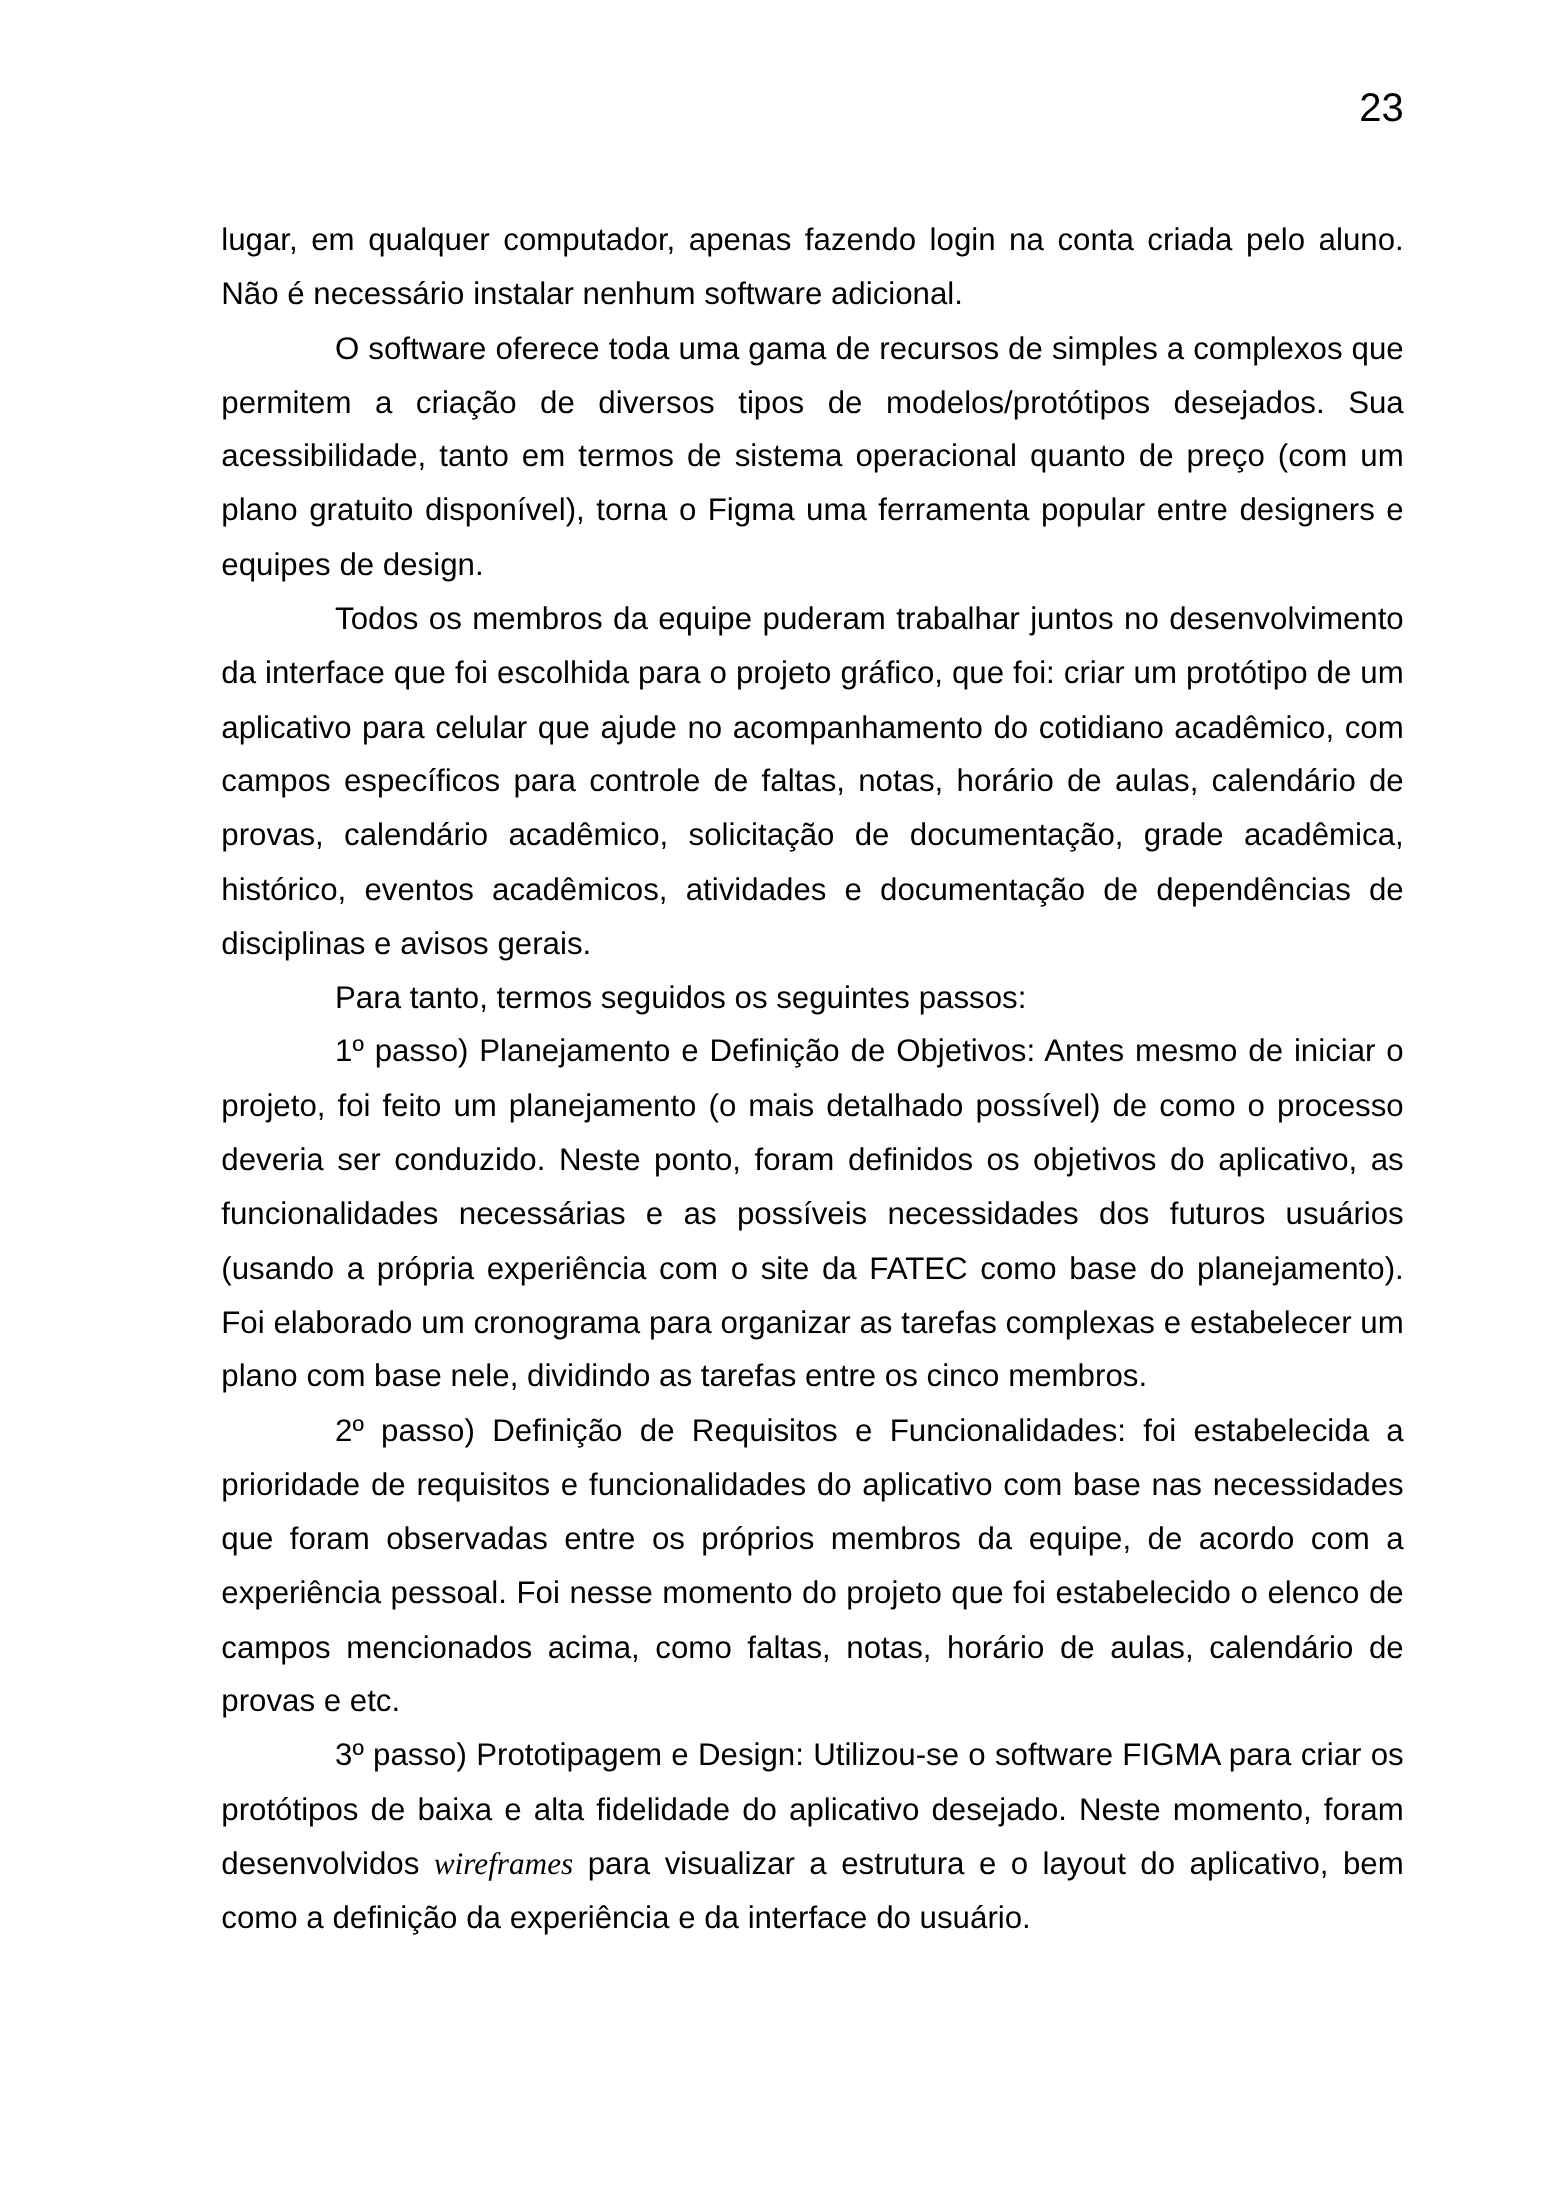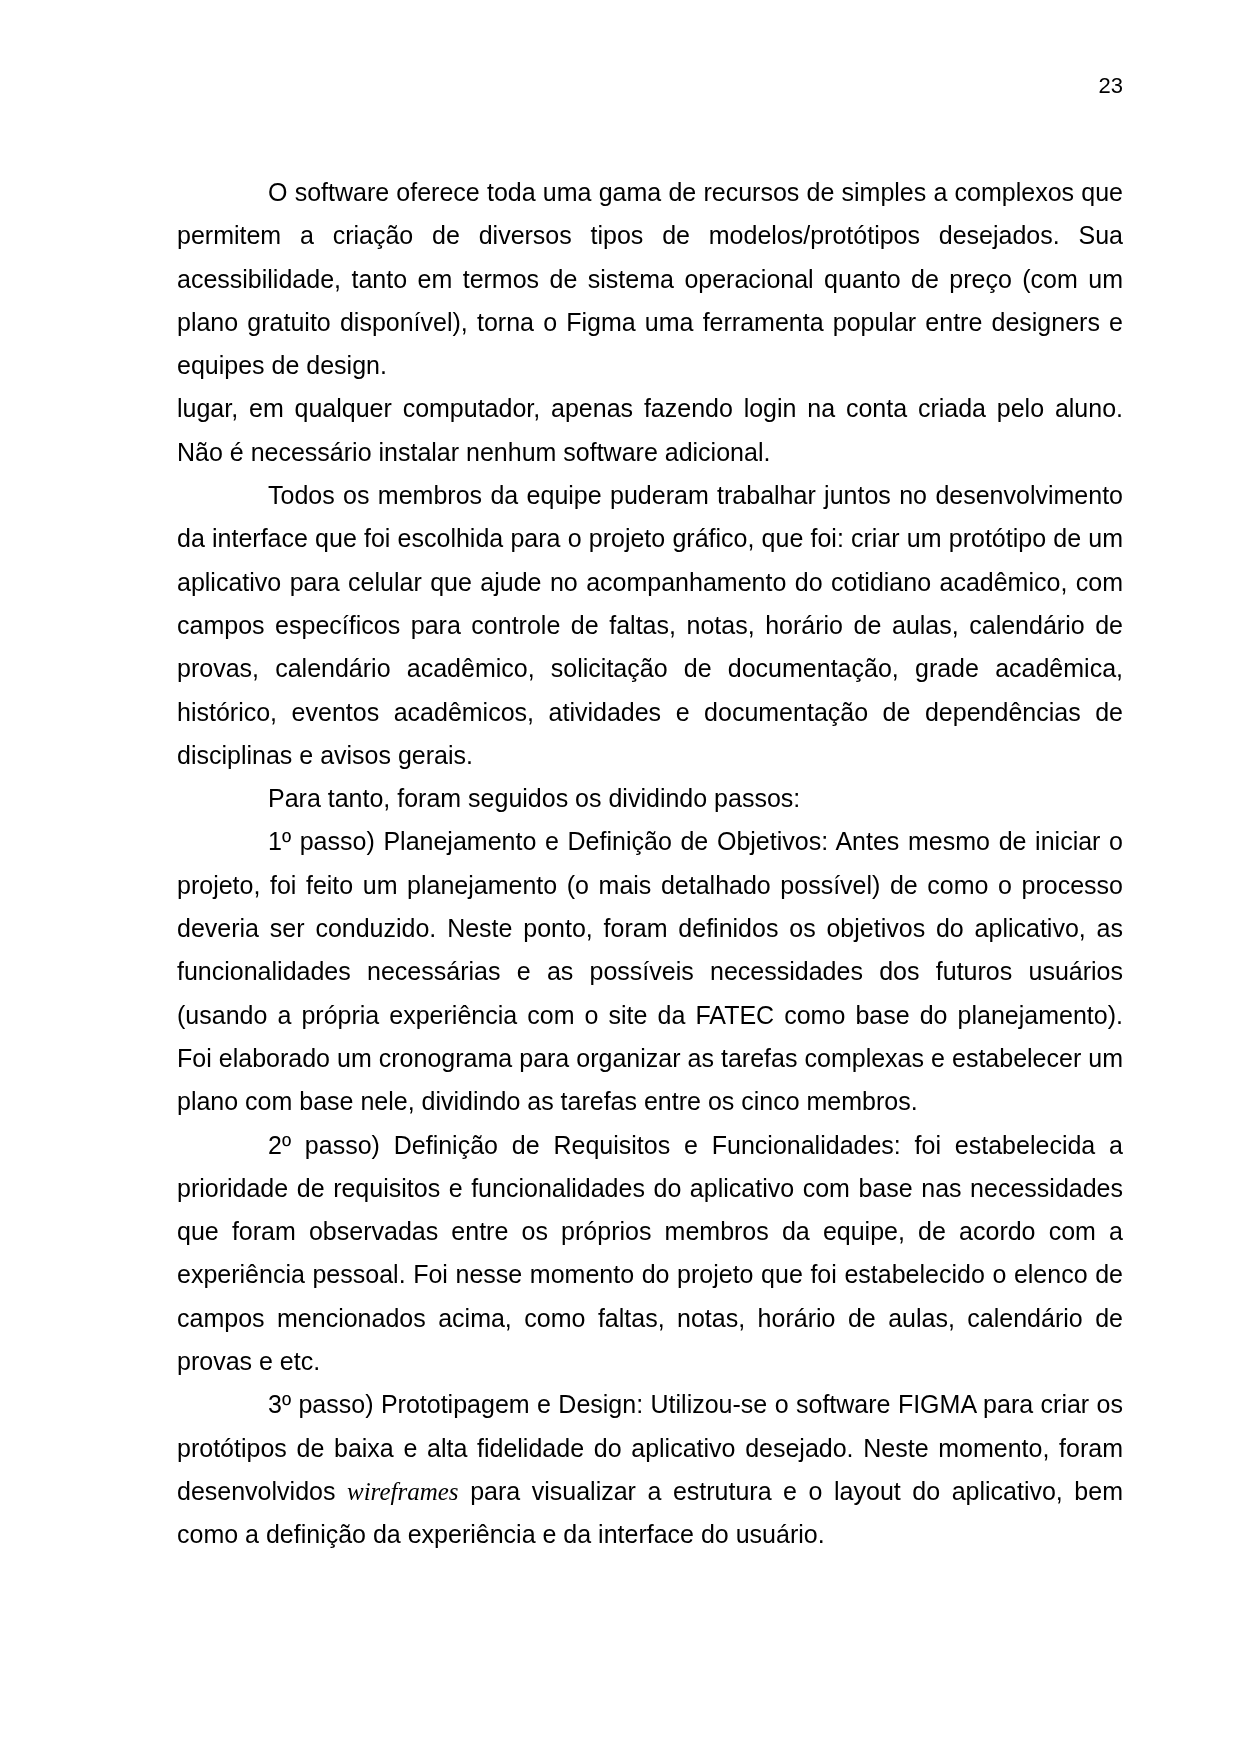--- a/index.html
+++ b/index.html
@@ -14,21 +14,21 @@
     height: 1755px;
     background: #ffffff;
     color: #000000;
     font-family: "Liberation Sans", "DejaVu Sans", sans-serif;
     overflow: hidden;
   }
   .page-number {
     position: absolute;
     top: 72px;
     right: 118px;
-    font-size: 22px;
+    font-size: 32px;
     line-height: 28px;
     text-align: right;
   }
   .body-text {
     position: absolute;
     top: 171px;
     left: 177px;
     width: 946px;
     font-size: 25px;
     line-height: 43.3px;
@@ -50,21 +50,21 @@
     font-family: Liberation Serif, serif;
   }
 </style>
 </head>
 <body>
 
 <main class="page">
   <div class="page-number">23</div>
 
   <div class="body-text" id="body-text">
+      <p class="paragraph"><span>lugar, em qualquer computador, apenas fazendo login na conta criada pelo aluno. Não é necessário instalar nenhum software adicional.</span></p>
       <p class="paragraph indent"><span>O software oferece toda uma gama de recursos de simples a complexos que permitem a criação de diversos tipos de modelos/protótipos desejados. Sua acessibilidade, tanto em termos de sistema operacional quanto de preço (com um plano gratuito disponível), torna o Figma uma ferramenta popular entre designers e equipes de design.</span></p>
-      <p class="paragraph"><span>lugar, em qualquer computador, apenas fazendo login na conta criada pelo aluno. Não é necessário instalar nenhum software adicional.</span></p>
       <p class="paragraph indent"><span>Todos os membros da equipe puderam trabalhar juntos no desenvolvimento da interface que foi escolhida para o projeto gráfico, que foi: criar um protótipo de um aplicativo para celular que ajude no acompanhamento do cotidiano acadêmico, com campos específicos para controle de faltas, notas, horário de aulas, calendário de provas, calendário acadêmico, solicitação de documentação, grade acadêmica, histórico, eventos acadêmicos, atividades e documentação de dependências de disciplinas e avisos gerais.</span></p>
-      <p class="paragraph indent"><span>Para tanto, foram seguidos os dividindo passos:</span></p>
+      <p class="paragraph indent"><span>Para tanto, termos seguidos os seguintes passos:</span></p>
       <p class="paragraph indent"><span>1º passo) Planejamento e Definição de Objetivos: Antes mesmo de iniciar o projeto, foi feito um planejamento (o mais detalhado possível) de como o processo deveria ser conduzido. Neste ponto, foram definidos os objetivos do aplicativo, as funcionalidades necessárias e as possíveis necessidades dos futuros usuários (usando a própria experiência com o site da FATEC como base do planejamento). Foi elaborado um cronograma para organizar as tarefas complexas e estabelecer um plano com base nele, dividindo as tarefas entre os cinco membros.</span></p>
       <p class="paragraph indent"><span>2º passo) Definição de Requisitos e Funcionalidades: foi estabelecida a prioridade de requisitos e funcionalidades do aplicativo com base nas necessidades que foram observadas entre os próprios membros da equipe, de acordo com a experiência pessoal. Foi nesse momento do projeto que foi estabelecido o elenco de campos mencionados acima, como faltas, notas, horário de aulas, calendário de provas e etc.</span></p>
       <p class="paragraph indent"><span>3º passo) Prototipagem e Design: Utilizou-se o software FIGMA para criar os protótipos de baixa e alta fidelidade do aplicativo desejado. Neste momento, foram desenvolvidos </span><em>wireframes</em><span> para visualizar a estrutura e o layout do aplicativo, bem como a definição da experiência e da interface do usuário.</span></p>
     </div>
 </main>
 
 </body></html>

